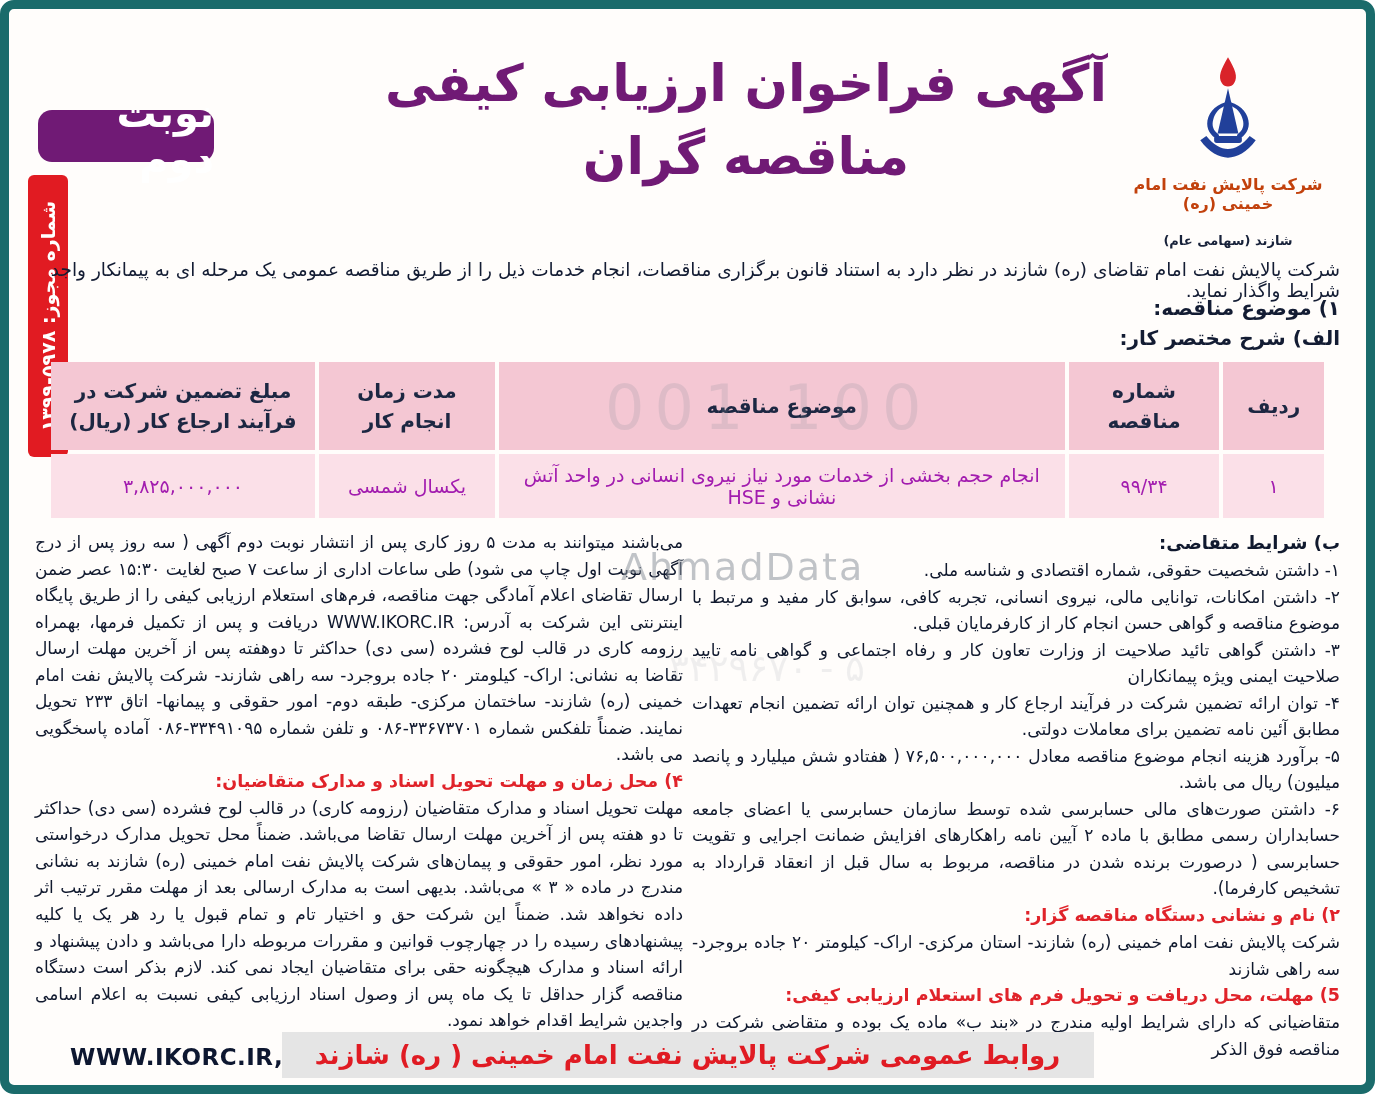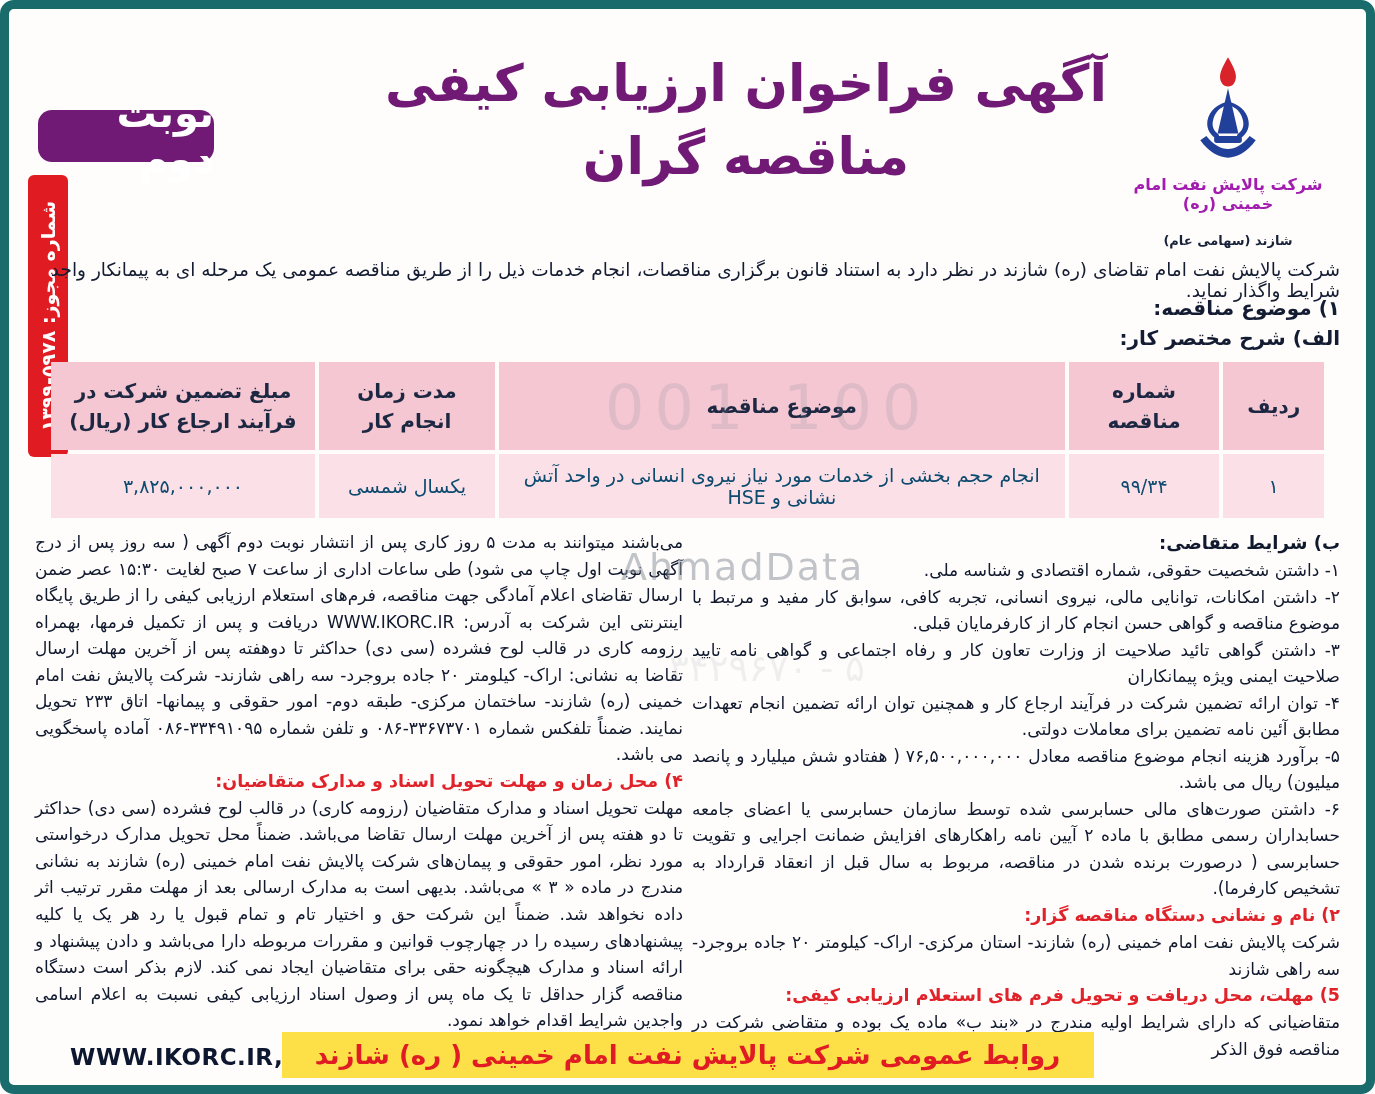--- a/index.html
+++ b/index.html
@@ -14,46 +14,46 @@
   .license-inner{position:absolute;left:-120px;top:121px;width:282px;height:40px;transform:rotate(-90deg);
         background:#e11b22;color:#fff;font-weight:bold;font-size:19px;display:flex;align-items:center;
         justify-content:center;border-radius:6px;white-space:nowrap;}
   
   .title{position:absolute;right:250px;top:45px;width:740px;text-align:center;color:#701a75;}
   .title .t1{font-size:51px;font-weight:bold;}
   .title .t2{font-size:51px;font-weight:bold;margin-top:14px;}
   
   .logo-block{position:absolute;right:28px;top:42px;width:220px;text-align:center;}
   .logo-block svg{width:104px;height:118px;display:block;margin:0 auto;}
-  .company1{font-size:16px;font-weight:bold;margin-top:6px;color:#a21caf;}
+  .company1{font-size:16px;font-weight:bold;margin-top:6px;color:#c2410c;}
   .company2{font-size:13px;font-weight:bold;margin-top:20px;color:#18223a;}
   
   .intro{position:absolute;top:250px;right:26px;left:26px;font-size:18.5px;text-align:right;}
   .s1h{position:absolute;top:287px;right:26px;font-size:20px;font-weight:bold;}
   .s1s{position:absolute;top:317px;right:26px;font-size:20px;font-weight:bold;}
   
   .tender-table{position:absolute;top:349px;right:38px;left:38px;width:calc(100% - 76px);
         border-collapse:separate;border-spacing:4px;table-layout:fixed;}
   .tender-table td{text-align:center;vertical-align:middle;padding:4px 10px;}
   .tr-head td{background:#f4c7d3;font-weight:bold;font-size:20px;height:80px;color:#1c2742;line-height:1.5;}
-  .tr-data td{background:#fbe0e8;font-size:19px;height:56px;color:#0c4a6e;}
+  .tr-data td{background:#fbe0e8;font-size:19px;height:56px;color:#a21caf;}
   
   .col{position:absolute;top:520px;width:648px;font-size:17px;line-height:1.56;text-align:justify;color:#10192e;}
   .col-r{right:26px;}
   .col-l{left:26px;}
   .col p{margin:0;}
   .head-dark{font-weight:bold;font-size:18px;}
   .head-red{color:#e0232a;font-weight:bold;font-size:17.5px;}
   .urls-line{text-align:center;margin-top:6px;font-weight:bold;}
   .url-label{font-size:18px;color:#10192e;}
   .urls{font-size:23px;direction:ltr;display:inline-block;letter-spacing:.5px;color:#0d1730;}
   .dates{display:flex;justify-content:center;gap:42px;color:#e0232a;font-weight:bold;font-size:18.5px;margin-top:8px;}
   
   .footer{position:absolute;bottom:7px;left:50%;transform:translateX(-50%);width:812px;height:46px;
-        background:#fde047;color:#e01b23;font-size:26px;font-weight:bold;display:flex;
+        background:#e5e5e5;color:#e01b23;font-size:26px;font-weight:bold;display:flex;
         align-items:center;justify-content:center;}
   
   .wm{position:absolute;pointer-events:none;font-weight:normal;}
   .wm-digits{top:362px;left:596px;font-size:62px;color:#8a909a;opacity:.20;letter-spacing:10px;direction:ltr;}
   .wm-brand{top:536px;left:612px;font-size:38px;color:#8e959e;opacity:.55;letter-spacing:2px;direction:ltr;}
   .wm-phone{top:638px;left:660px;font-size:37px;color:#9aa1aa;opacity:.15;}
 </style>
 </head>
 <body>
 

